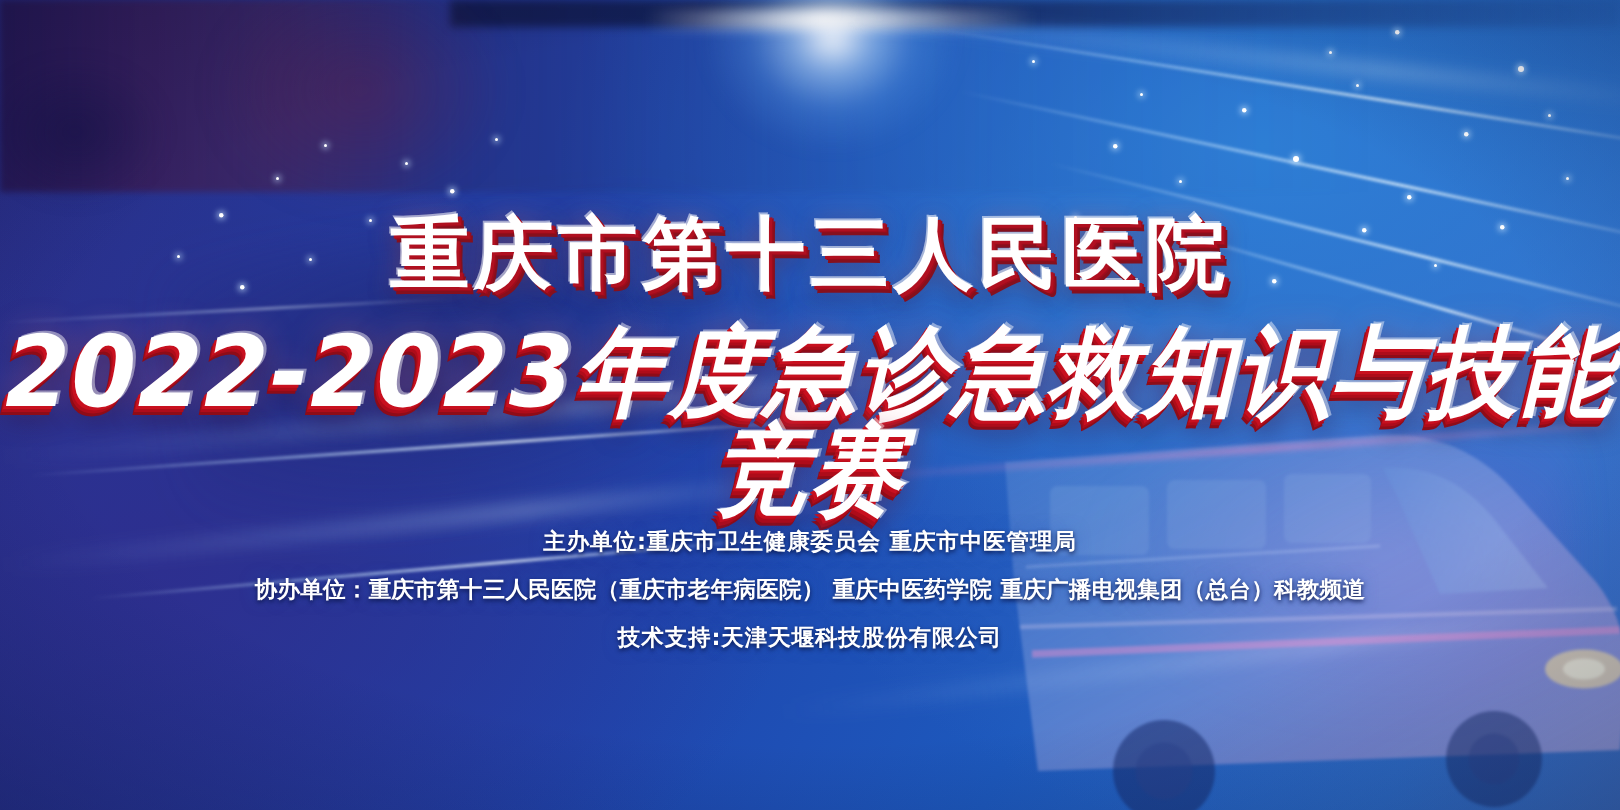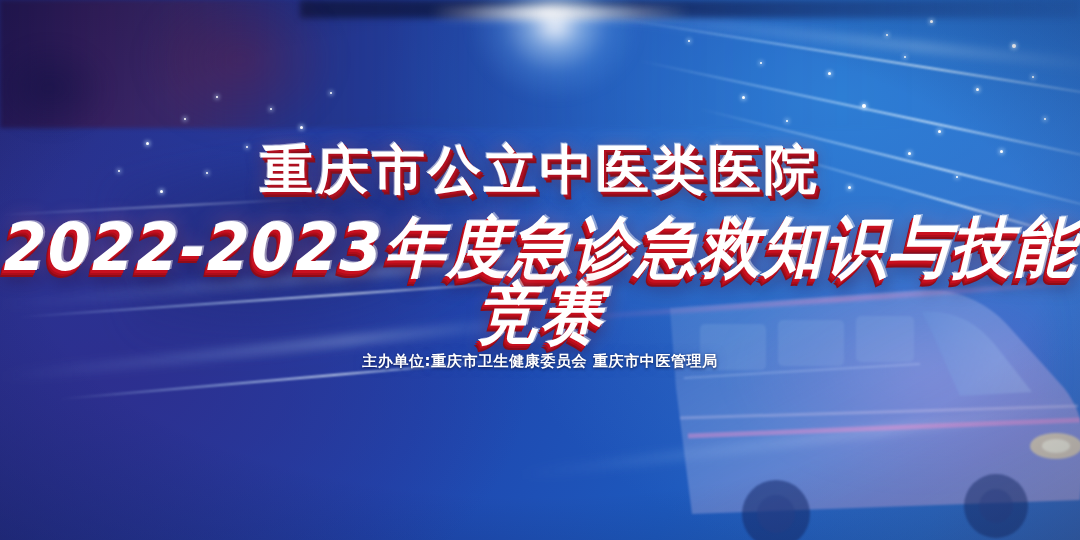--- a/index.html
+++ b/index.html
@@ -292,22 +292,24 @@
   <div class="sparkle" style="left:118px; top:170px; width:2px; height:2px;"></div>
   <div class="sparkle" style="left:160px; top:190px; width:3px; height:3px;"></div>
   <div class="sparkle" style="left:206px; top:172px; width:2px; height:2px;"></div>
   <div class="sparkle" style="left:688px; top:40px;  width:2px; height:2px;"></div>
   <div class="sparkle" style="left:716px; top:144px; width:2px; height:2px;"></div>
 
   <div class="bg-layer bg-vignette"></div>
 
   <div class="content">
 
-    <div class="title-main">重庆市公立中医类医院</div>
+    <div class="title-main">重庆市第十三人民医院</div>
 
     <div class="title-sub">2022-2023年度急诊急救知识与技能竞赛</div>
 
     <div class="credits">
       <p class="credit-line">主办单位:重庆市卫生健康委员会 重庆市中医管理局</p>
+      <p class="credit-line l3">协办单位：重庆市第十三人民医院（重庆市老年病医院） 重庆中医药学院 重庆广播电视集团（总台）科教频道</p>
+      <p class="credit-line">技术支持:天津天堰科技股份有限公司</p>
     </div>
 
   </div>
 </div>
 
 </body></html>

